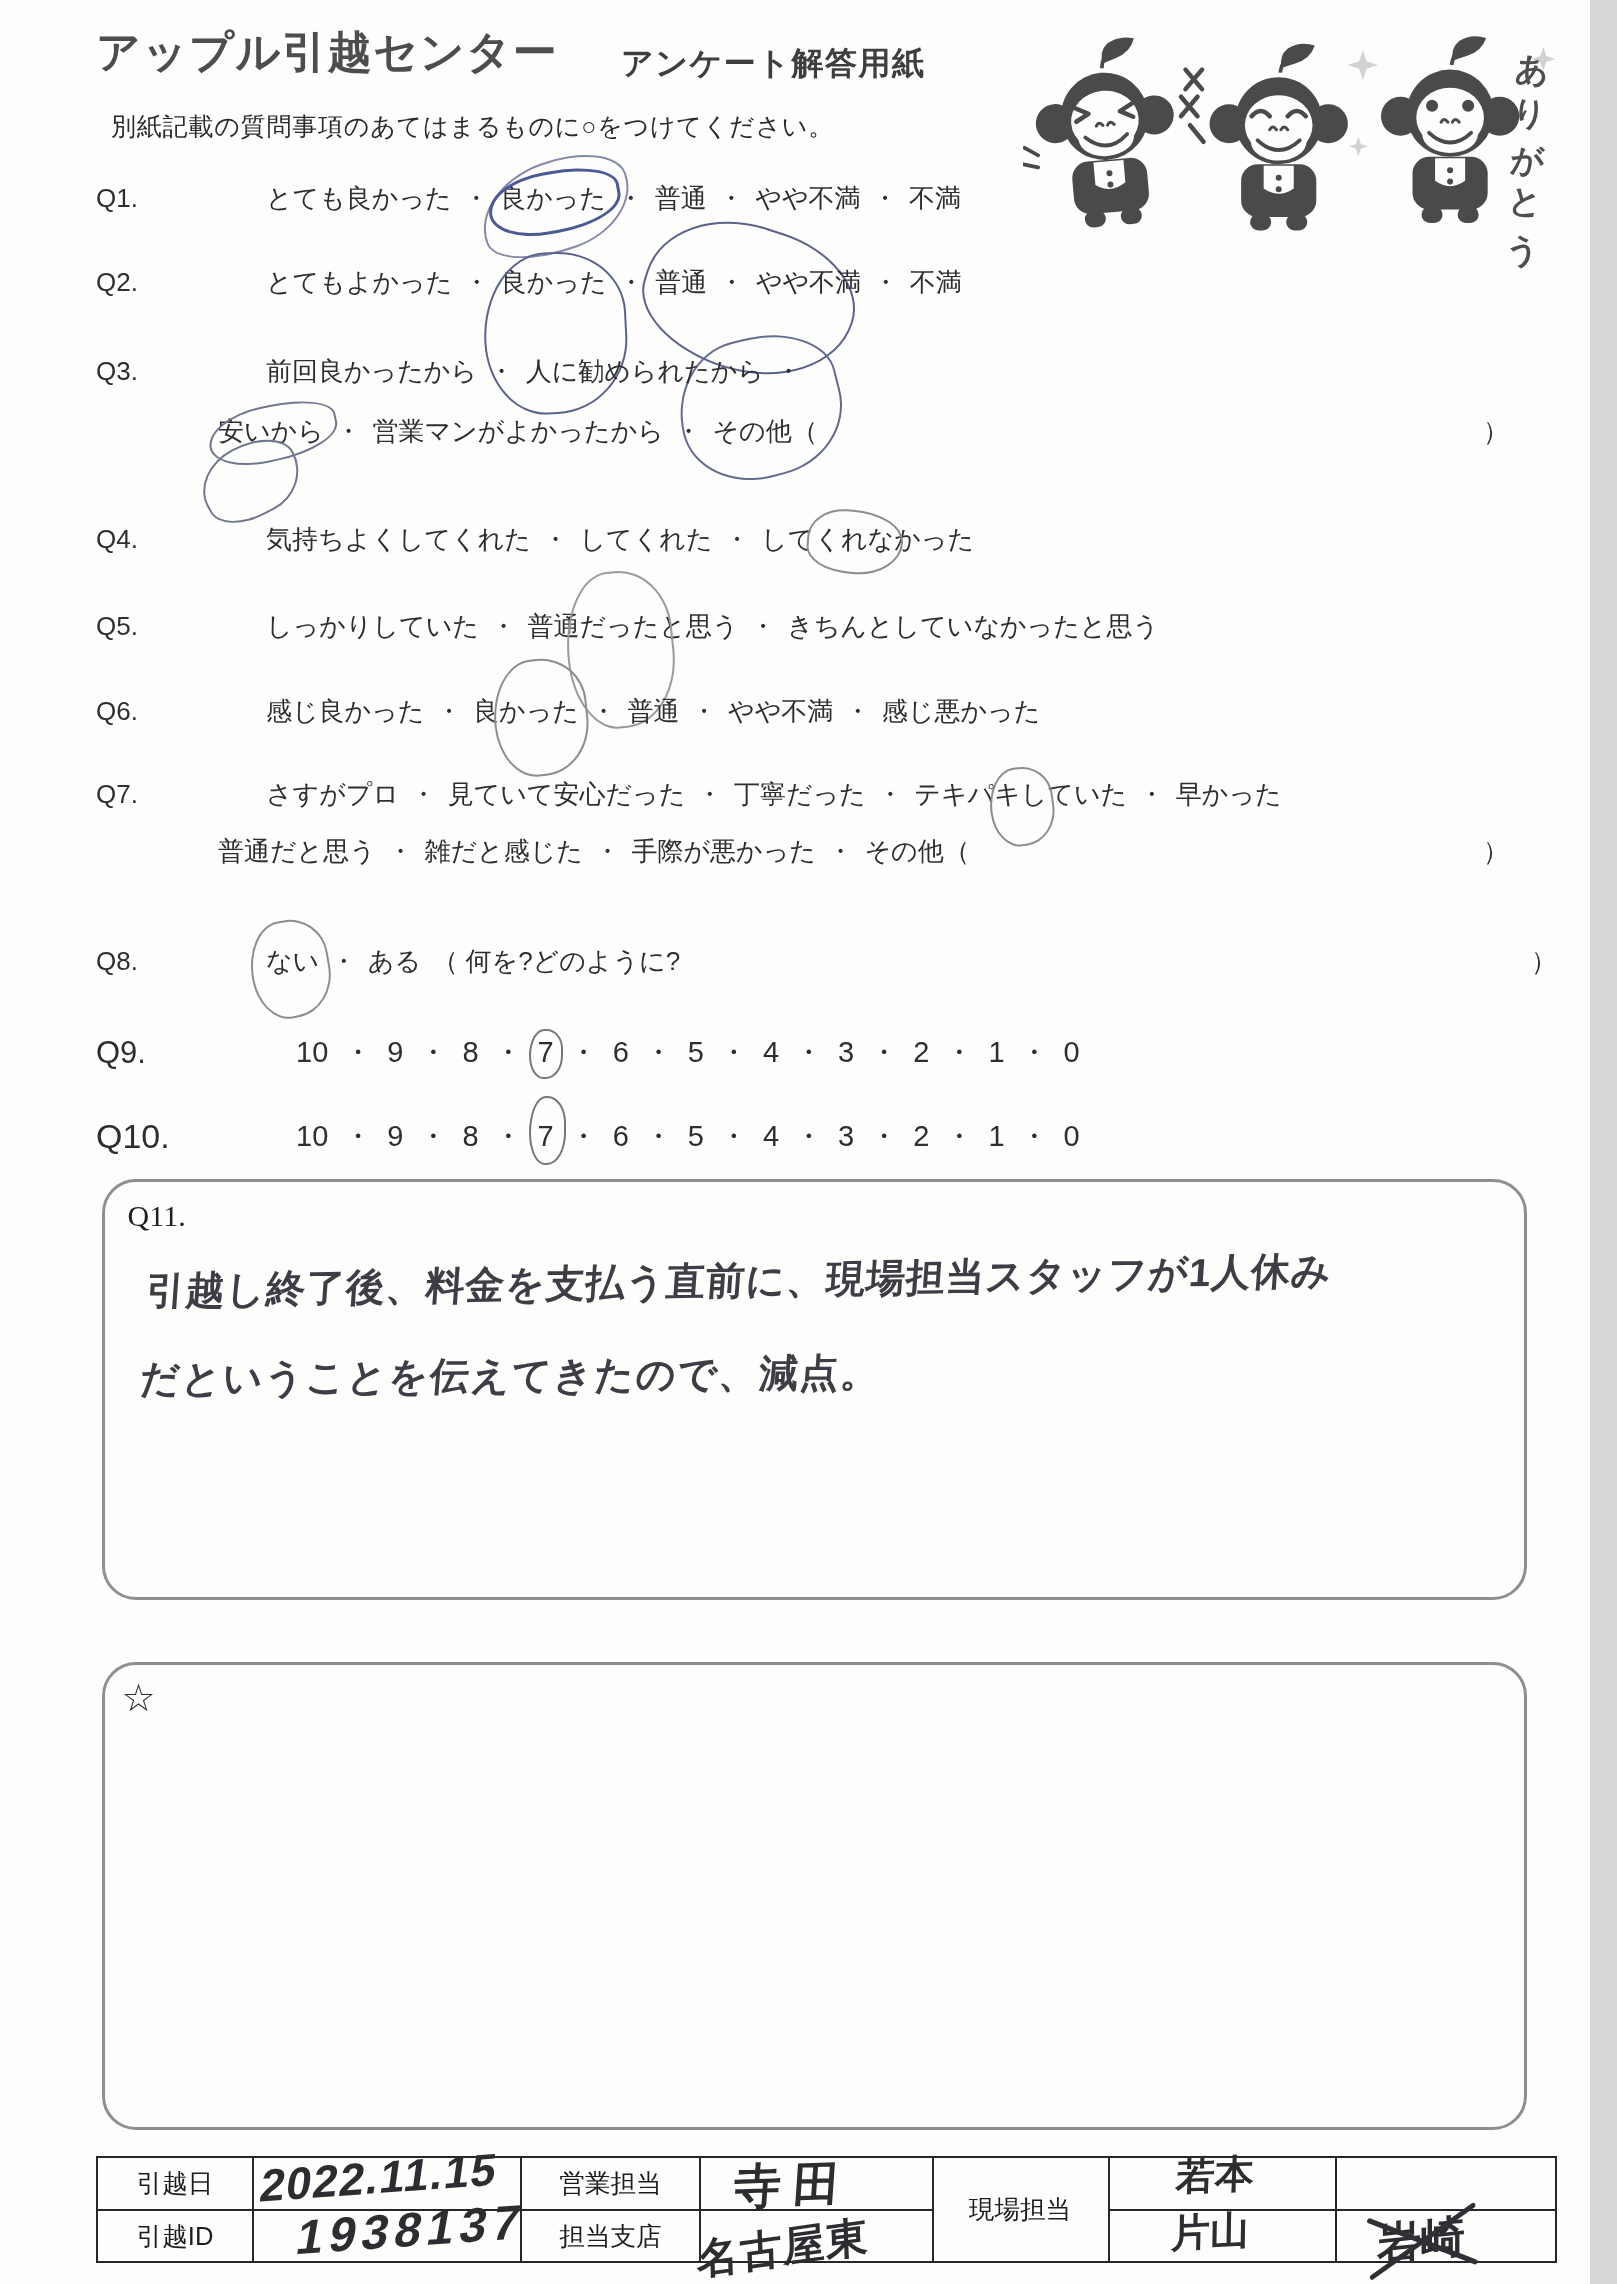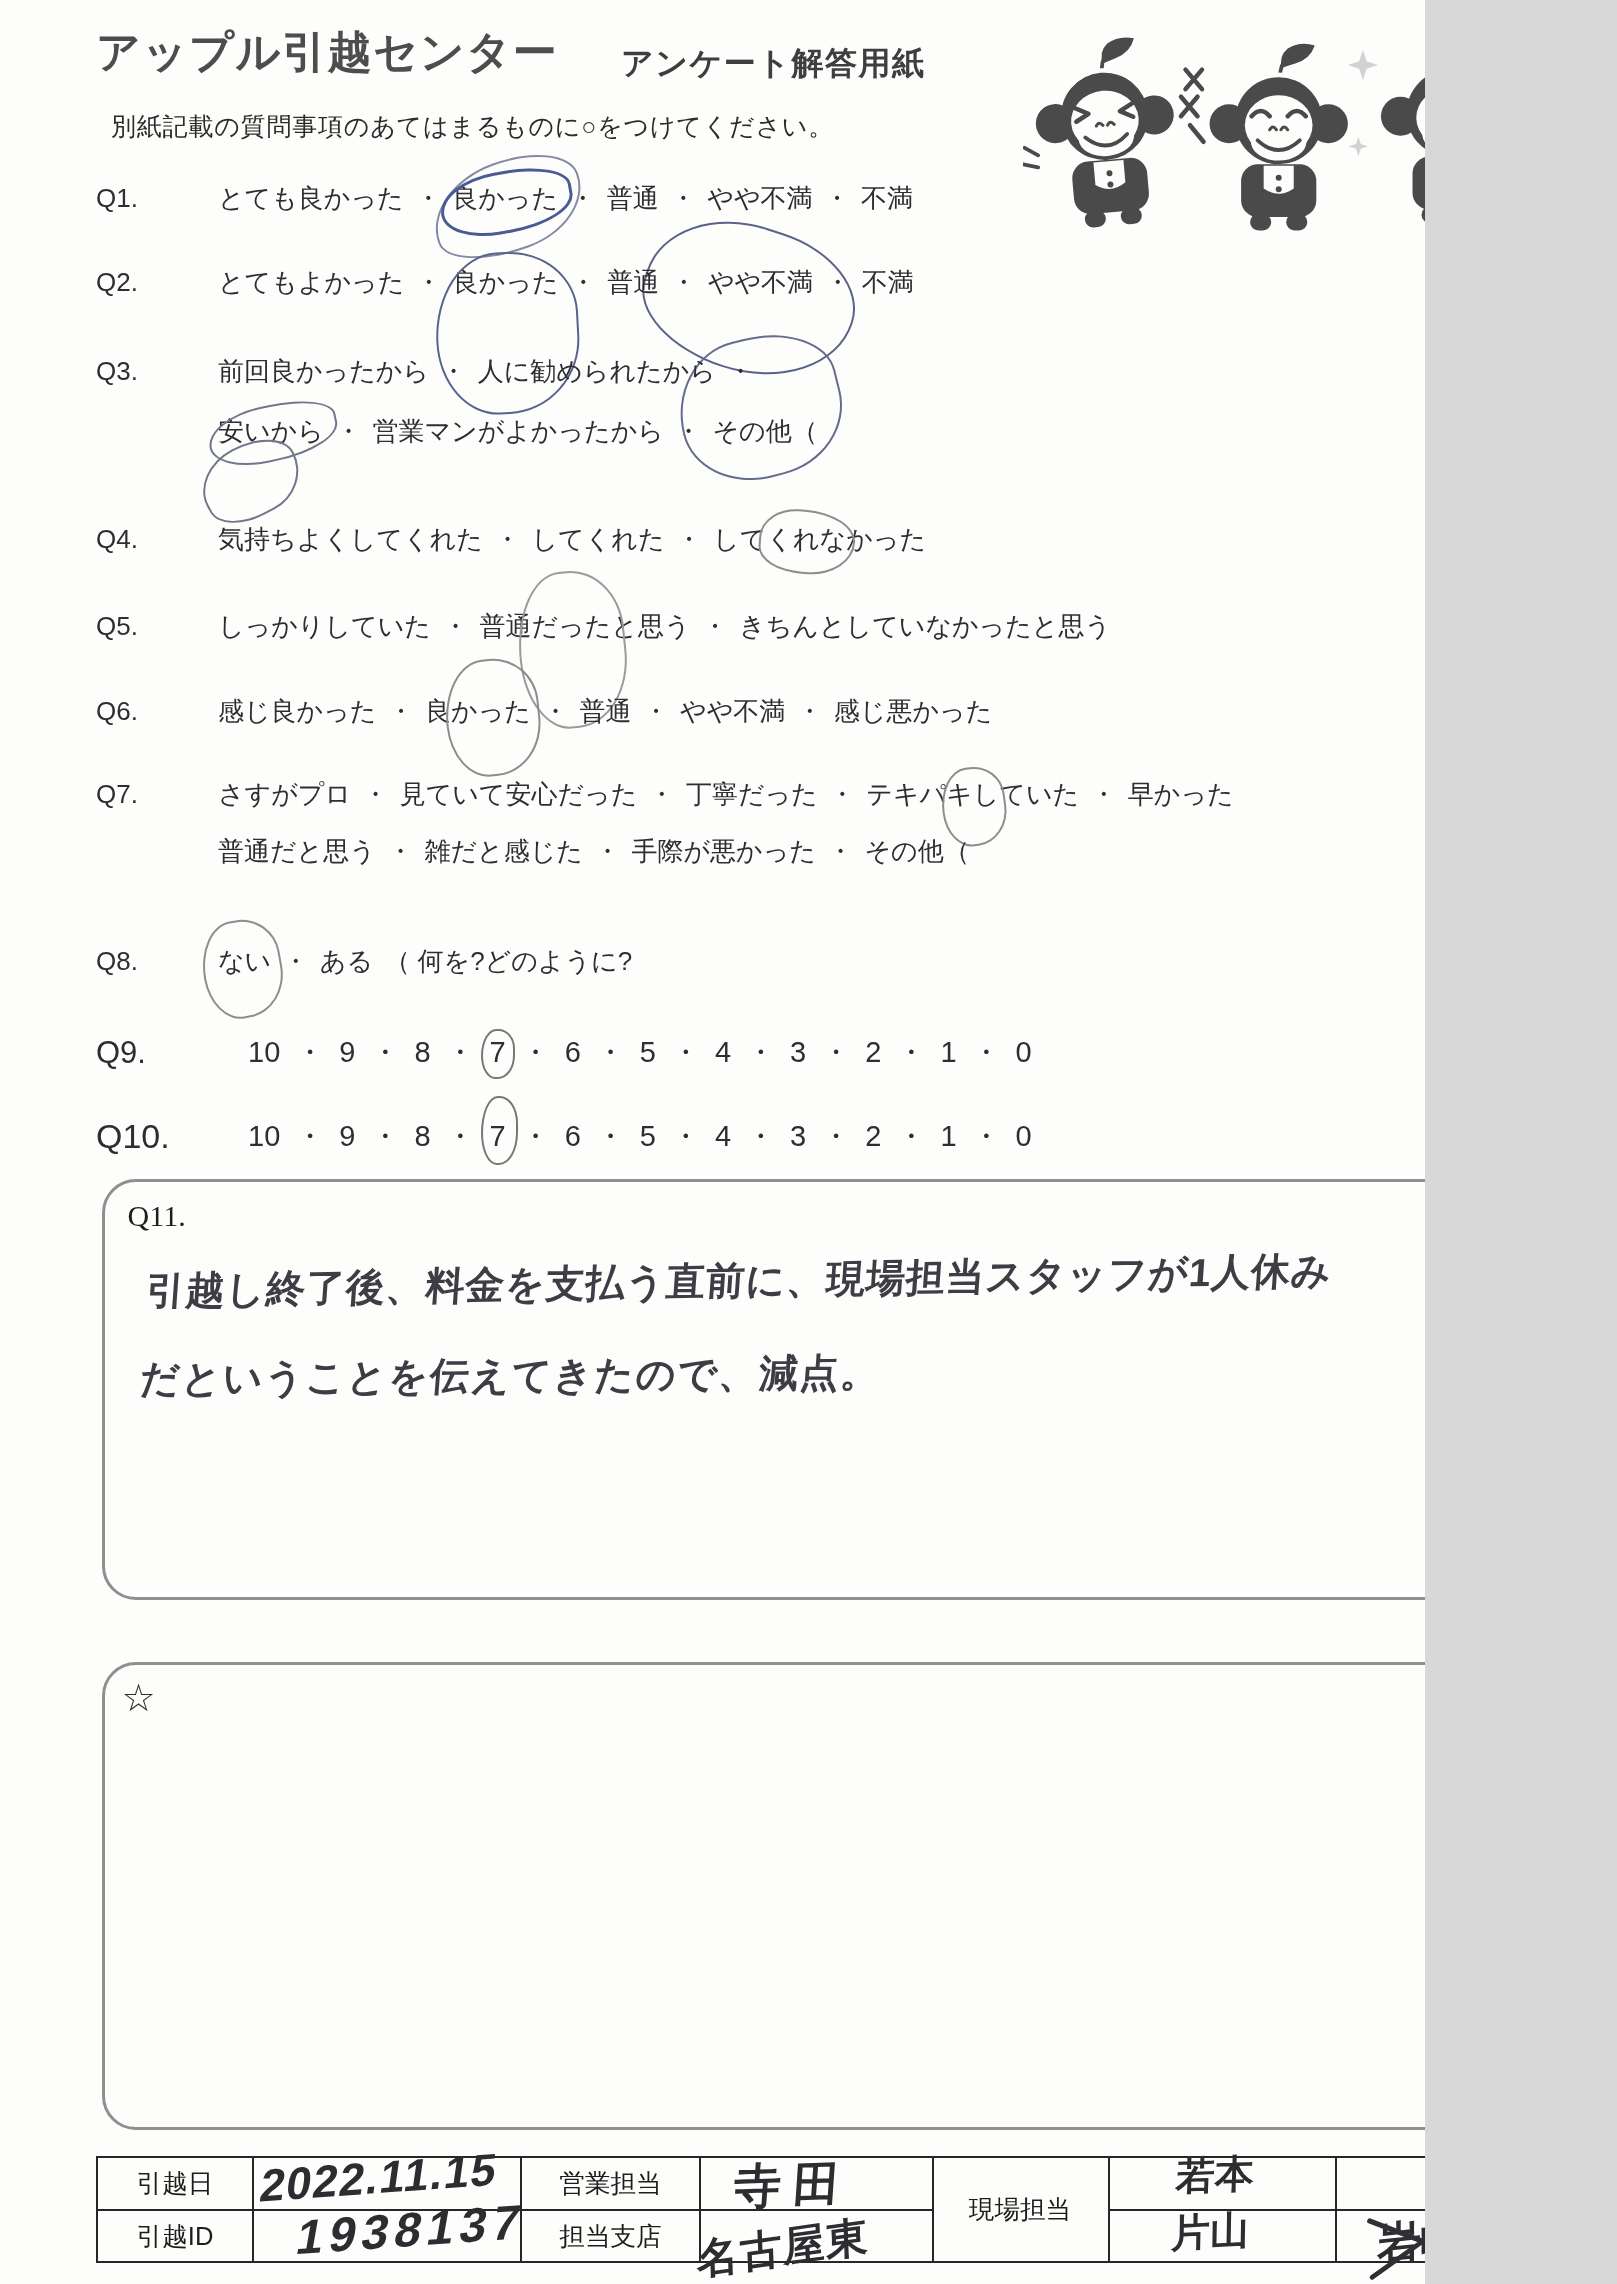--- a/index.html
+++ b/index.html
@@ -1,30 +1,30 @@
 <!DOCTYPE html>
 <html style="font-size:12px"><head>
 <meta charset="utf-8">
 <style>
   html,body{margin:0;padding:0;background:#d8d8d8;}
-  .page{position:relative;width:1425px;height:2284px;background:#fdfdfb;overflow:hidden;
+  .page{position:relative;width:1590px;height:2284px;background:#fdfdfb;overflow:hidden;
         font-family:"Liberation Sans",sans-serif;color:#2f2f33;}
 
   
   .brand{position:absolute;left:96px;top:22.6px;font-size:44px;font-weight:900;color:#4d4d4d;letter-spacing:1.5px;}
   .sheet-title{position:absolute;left:621px;top:42px;font-size:32px;font-weight:700;color:#3e3e3e;letter-spacing:1.5px;}
   .instruction{position:absolute;left:96px;top:110px;font-size:25px;color:#2b2b2b;letter-spacing:0.8px;margin-left:15px;}
 
   
   .mascots{position:absolute;left:1023px;top:19.6px;}
   .thanks{position:absolute;left:1505px;top:30px;writing-mode:vertical-rl;font-size:33px;font-weight:700;
           color:#4e4e4e;letter-spacing:7.5px;transform:rotate(3deg);}
 
   
-  .qrow{position:absolute;display:flex;align-items:center;font-size:26px;line-height:35px;white-space:nowrap;color:#2e2e32;}
+  .qrow{position:absolute;display:flex;align-items:center;font-size:26px;line-height:35px;white-space:nowrap;color:#2e2e32;gap:48px;}
   .qnum{width:122px;}
   .q10n{width:122px;}
   .opts{display:flex;gap:11.3px;align-items:baseline;}
   .wide{width:1291px;}
   .rp{margin-left:auto;}
   .grp{white-space:nowrap;}
   .nums{gap:15px;font-size:29px;}
 
   
   .mark{position:relative;display:inline-block;}

